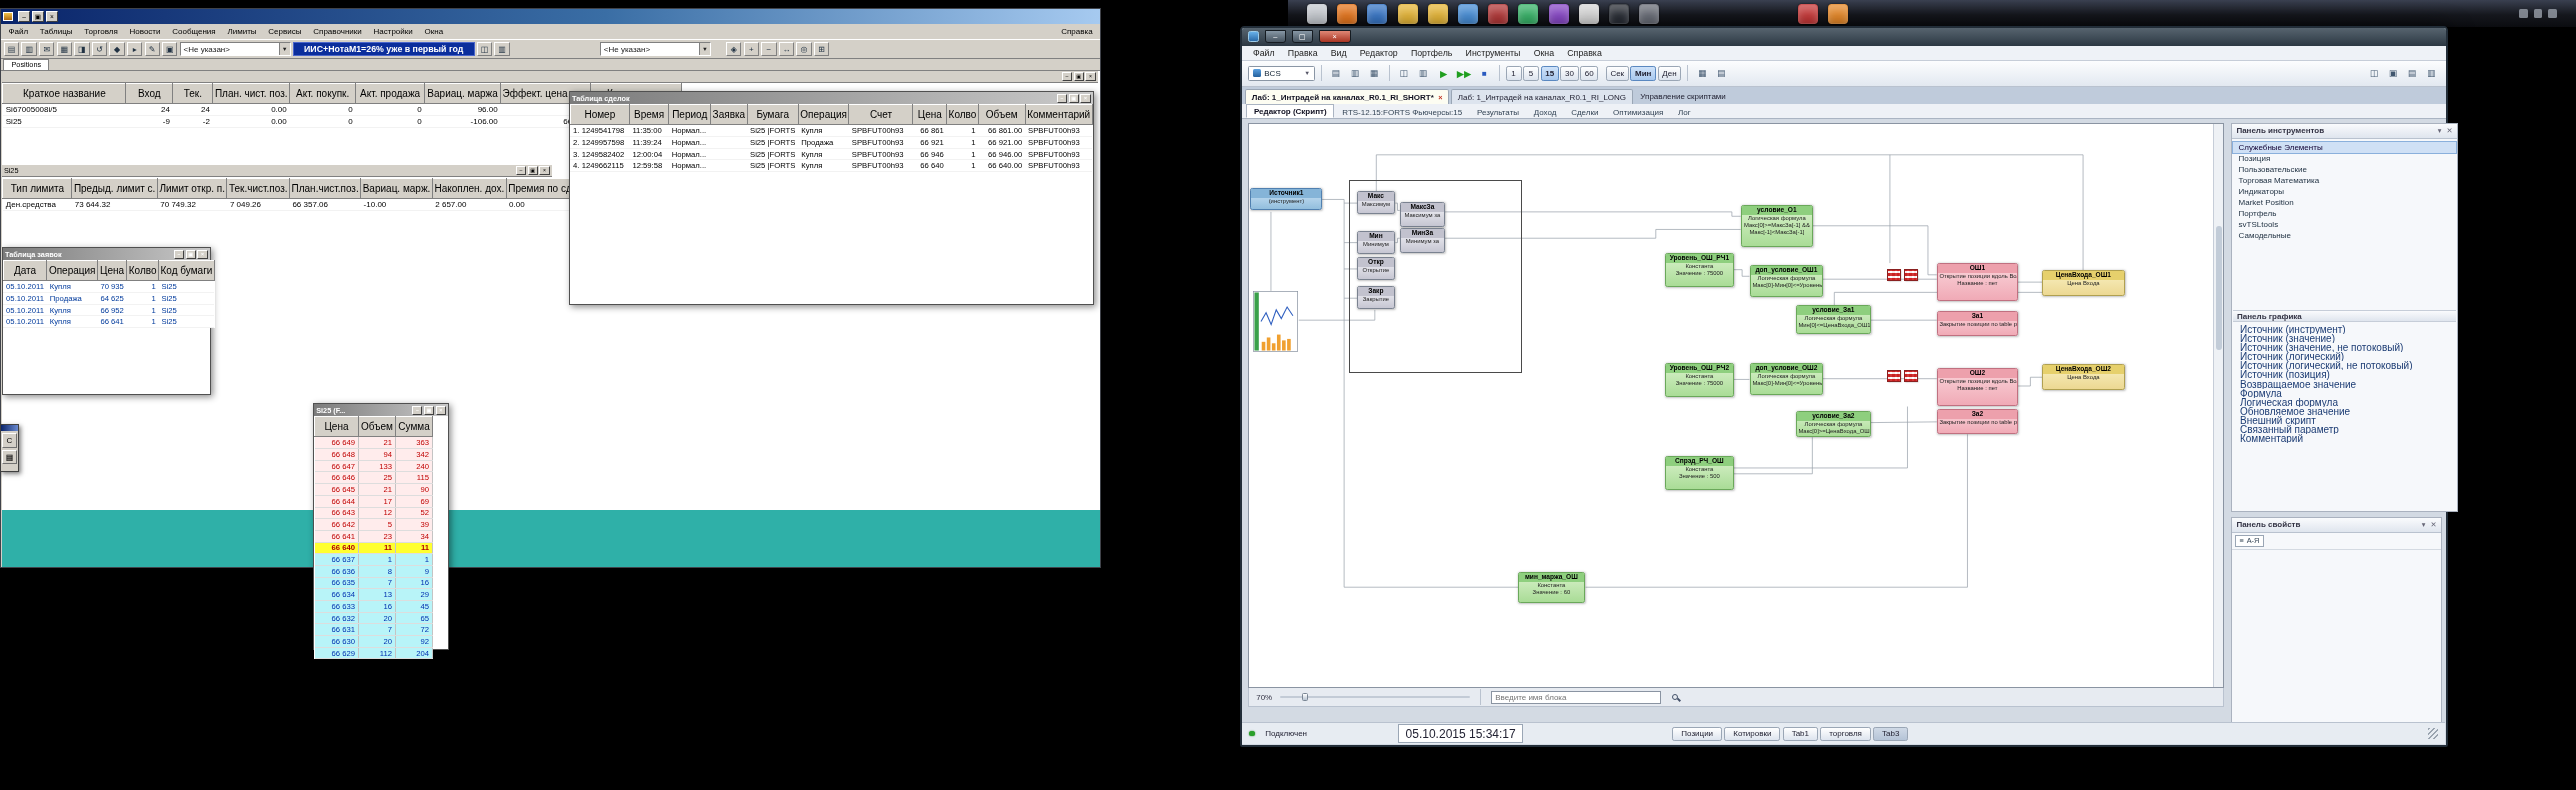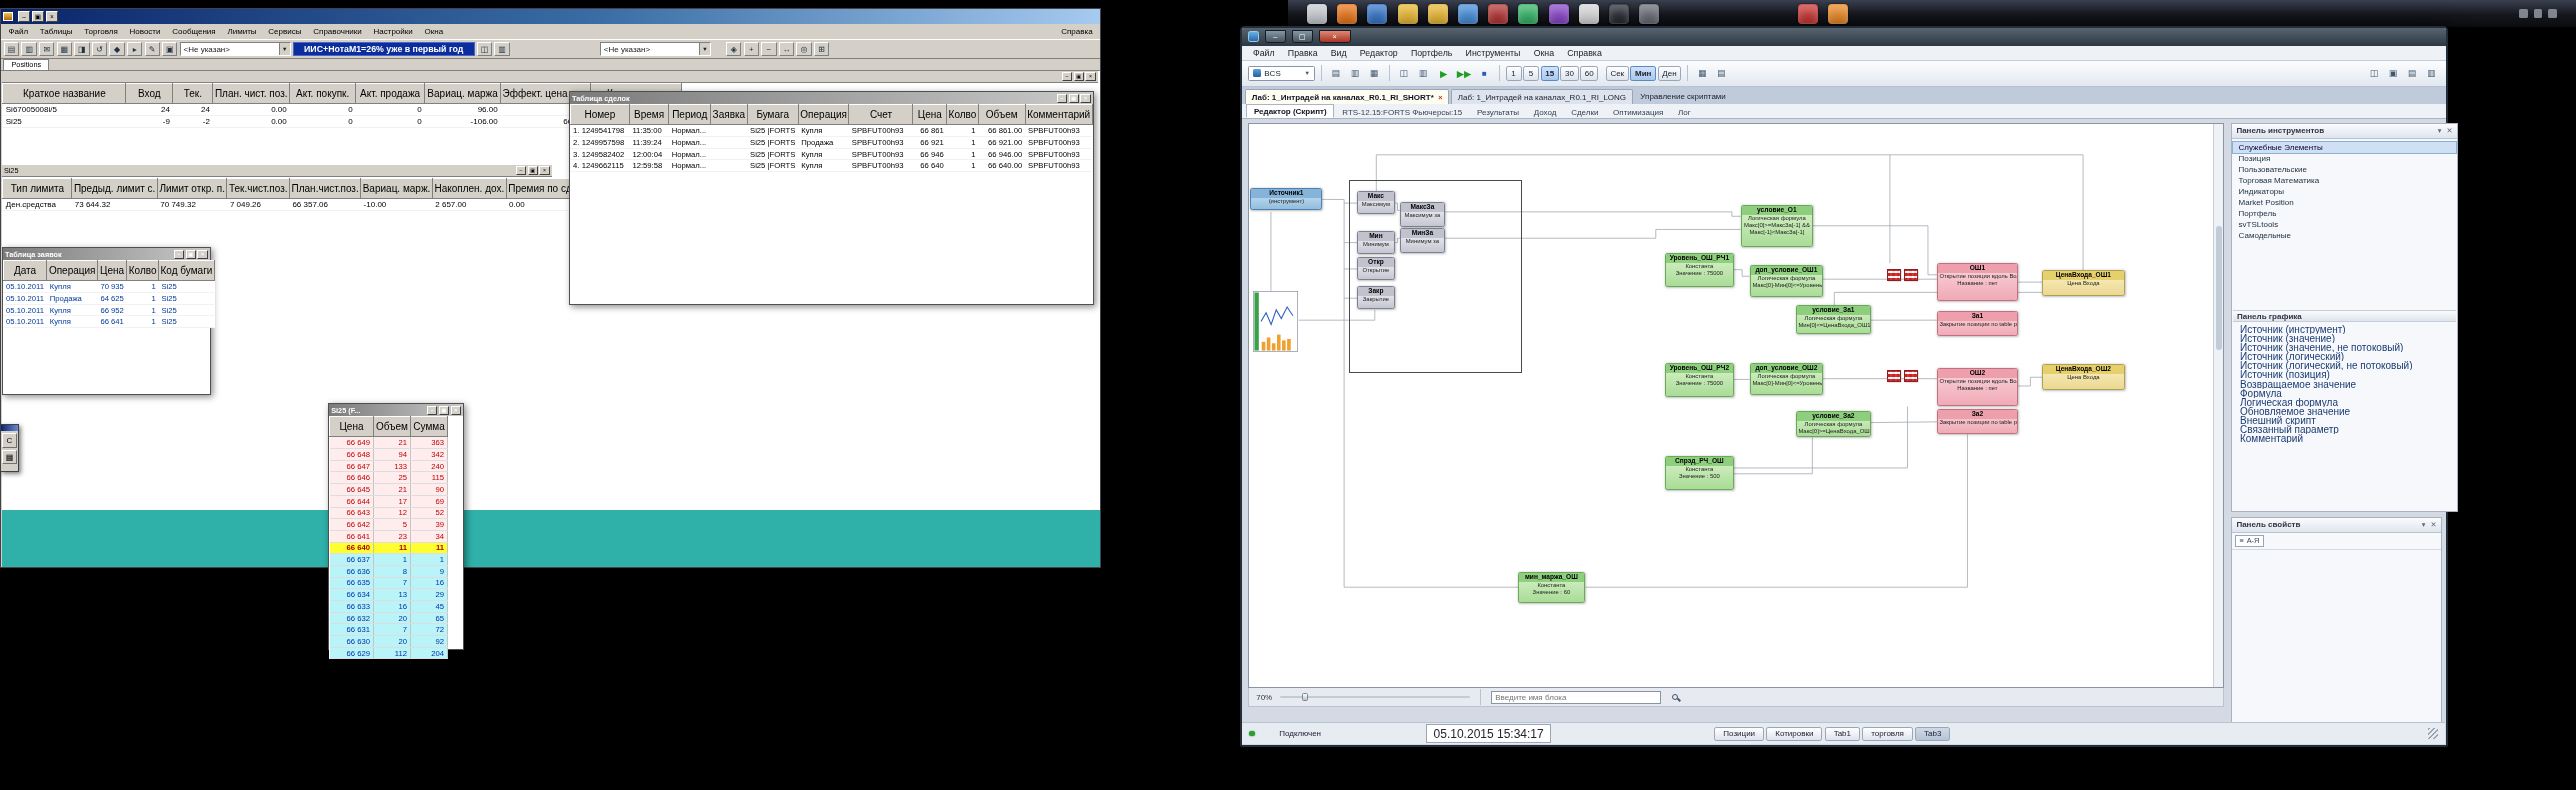--- a/index.html
+++ b/index.html
@@ -116,21 +116,21 @@
   .p-head{height:14.6px;background:linear-gradient(#fafbfd,#dfe5ee);border-bottom:0.7px solid #b9c2cf;display:flex;align-items:center;padding:0 4.4px;font-size:8px;font-weight:bold;color:#334}
   .p-head .ic{margin-left:auto;display:flex;gap:5.1px;font-weight:normal;color:#667;font-size:7.3px}
   .tb-cats{position:absolute;left:0.7px;top:17.6px;right:0.7px}
   .tb-cat{font-size:8px;line-height:11px;padding:0 5.9px;color:#234;white-space:nowrap;overflow:hidden}
   .tb-cat.selected{background:#cfe0f5;outline:0.7px solid #8ab0dc;color:#103}
   .tb-sec{position:absolute;left:0.7px;right:0.7px;top:186px;height:12.4px;background:linear-gradient(#fafbfd,#dfe5ee);border-top:0.7px solid #c6cdd8;border-bottom:0.7px solid #c6cdd8;font-size:8px;font-weight:bold;padding:0.7px 4.4px;color:#334}
   .tb-items{position:absolute;left:0.7px;top:201px;right:0.7px}
   .tb-item{font-size:10px;line-height:9.1px;padding:0 7.3px;color:#1c3c74;white-space:nowrap;overflow:hidden}
   .sortrow{display:flex;align-items:center;gap:2.9px;padding:2.2px 2.9px;border-bottom:0.7px solid #d4dae2}
   .sortbox{height:12.4px;border:0.7px solid #9aa6b5;background:#fff;display:flex;align-items:center;font-size:7.3px;padding:0 3.7px;gap:2.9px;color:#345}
-  .ts-status{position:absolute;left:0;top:694px;width:1203px;height:22px;background:#e7ecf2;border-top:0.7px solid #b9c2cf;display:flex;align-items:center;gap:24px;padding:0 7.3px;font-size:8px;color:#223}
+  .ts-status{position:absolute;left:0;top:694px;width:1203px;height:22px;background:#e7ecf2;border-top:0.7px solid #b9c2cf;display:flex;align-items:center;gap:10px;padding:0 7.3px;font-size:8px;color:#223}
   .conn-dot{width:5.9px;height:5.9px;border-radius:50%;background:#2aa02a;box-shadow:0 0 1.5px #1a7a1a}
   .dtbox{border:0.7px solid #9aa6b5;background:#fff;padding:1.5px 6.6px;font-size:12px;margin-left:81px}
   .sb-tabs{margin-left:139px;display:flex;gap:2.2px}
   .sb-tabs .sbtab{border:0.7px solid #9aa6b5;background:linear-gradient(#fff,#dde4ee);font-size:8px;padding:1.5px 8px;border-radius:2.2px;color:#223}
   .sb-tabs .selected{background:linear-gradient(#cfd9e6,#b5c4d7)}
   .grip{margin-left:auto;width:10.2px;height:10.2px;background:repeating-linear-gradient(135deg,#9aa4b0 0 1.5px,transparent 1.5px 3.7px)}
 </style>
 </head>
 <body>
 
@@ -399,21 +399,21 @@
               <td>66 641</td>
               <td>1</td>
               <td>Si25</td>
             </tr>
           </tbody>
         </table>
     </div>
   </div>
 </div>
 
-<div class="qwin" style="left:328px;top:403px;width:136px;height:247px;z-index:5">
+<div class="qwin" style="left:313px;top:403px;width:136px;height:247px;z-index:5">
   <div class="cap">
     <span>Si25 (F...</span>
     <span style="flex:1"></span>
     <span class="cbtn">–</span>
     <span class="cbtn">▣</span>
     <span class="cbtn">×</span>
   </div>
   <table class="qtable" id="domtable">
       <tbody>
         <tr>

